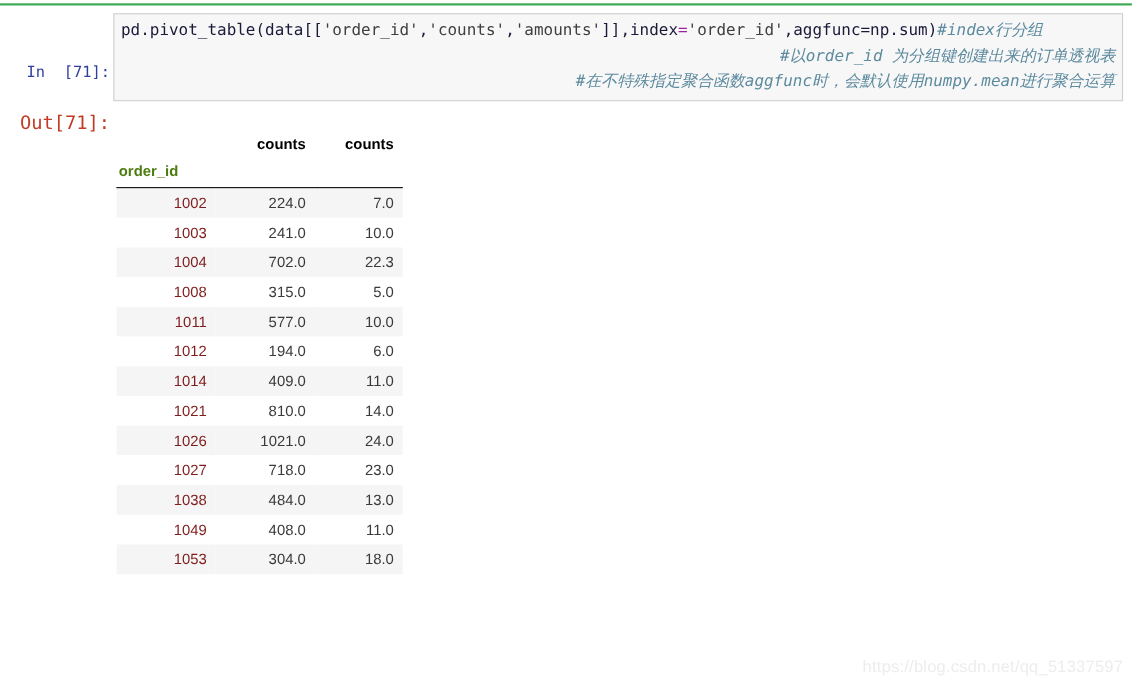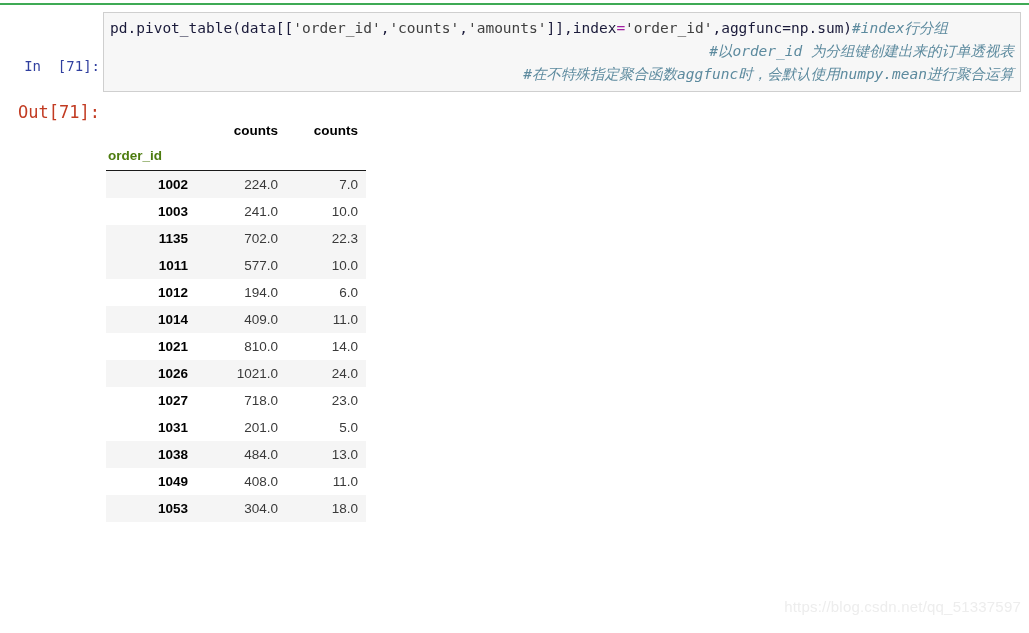--- a/index.html
+++ b/index.html
@@ -134,22 +134,22 @@
   table.df thead tr.idxname th.idxlabel {
     border-bottom: 1.6px solid #1a1a1a;
   }
   table.df tbody tr td,
   table.df tbody tr th {
     padding: 6px 8px 6px 8px;
     text-align: right;
     font-size: 13.5px;
   }
   table.df tbody tr th.rowidx {
-    font-weight: bold;
-    color: #000000;
+    font-weight: normal;
+    color: #7f1d1d;
   }
   table.df tbody tr td.val {
     color: #3a3a3a;
     font-weight: normal;
   }
   table.df tbody tr.odd  { background: #f5f5f5; }
   table.df tbody tr.even { background: #ffffff; }
 
   .col-amounts { width: 74px; }
   .col-counts  { width: 64px; }
@@ -200,23 +200,28 @@
           <th class="rowidx">1002</th>
           <td class="val col-amounts">224.0</td>
           <td class="val col-counts">7.0</td>
         </tr>
         <tr class="even">
           <th class="rowidx">1003</th>
           <td class="val col-amounts">241.0</td>
           <td class="val col-counts">10.0</td>
         </tr>
         <tr class="odd">
-          <th class="rowidx">1135</th>
+          <th class="rowidx">1004</th>
           <td class="val col-amounts">702.0</td>
           <td class="val col-counts">22.3</td>
+        </tr>
+        <tr class="even">
+          <th class="rowidx">1008</th>
+          <td class="val col-amounts">315.0</td>
+          <td class="val col-counts">5.0</td>
         </tr>
         <tr class="odd">
           <th class="rowidx">1011</th>
           <td class="val col-amounts">577.0</td>
           <td class="val col-counts">10.0</td>
         </tr>
         <tr class="even">
           <th class="rowidx">1012</th>
           <td class="val col-amounts">194.0</td>
           <td class="val col-counts">6.0</td>
@@ -234,25 +239,20 @@
         <tr class="odd">
           <th class="rowidx">1026</th>
           <td class="val col-amounts">1021.0</td>
           <td class="val col-counts">24.0</td>
         </tr>
         <tr class="even">
           <th class="rowidx">1027</th>
           <td class="val col-amounts">718.0</td>
           <td class="val col-counts">23.0</td>
         </tr>
-        <tr class="even">
-          <th class="rowidx">1031</th>
-          <td class="val col-amounts">201.0</td>
-          <td class="val col-counts">5.0</td>
-        </tr>
         <tr class="odd">
           <th class="rowidx">1038</th>
           <td class="val col-amounts">484.0</td>
           <td class="val col-counts">13.0</td>
         </tr>
         <tr class="even">
           <th class="rowidx">1049</th>
           <td class="val col-amounts">408.0</td>
           <td class="val col-counts">11.0</td>
         </tr>

